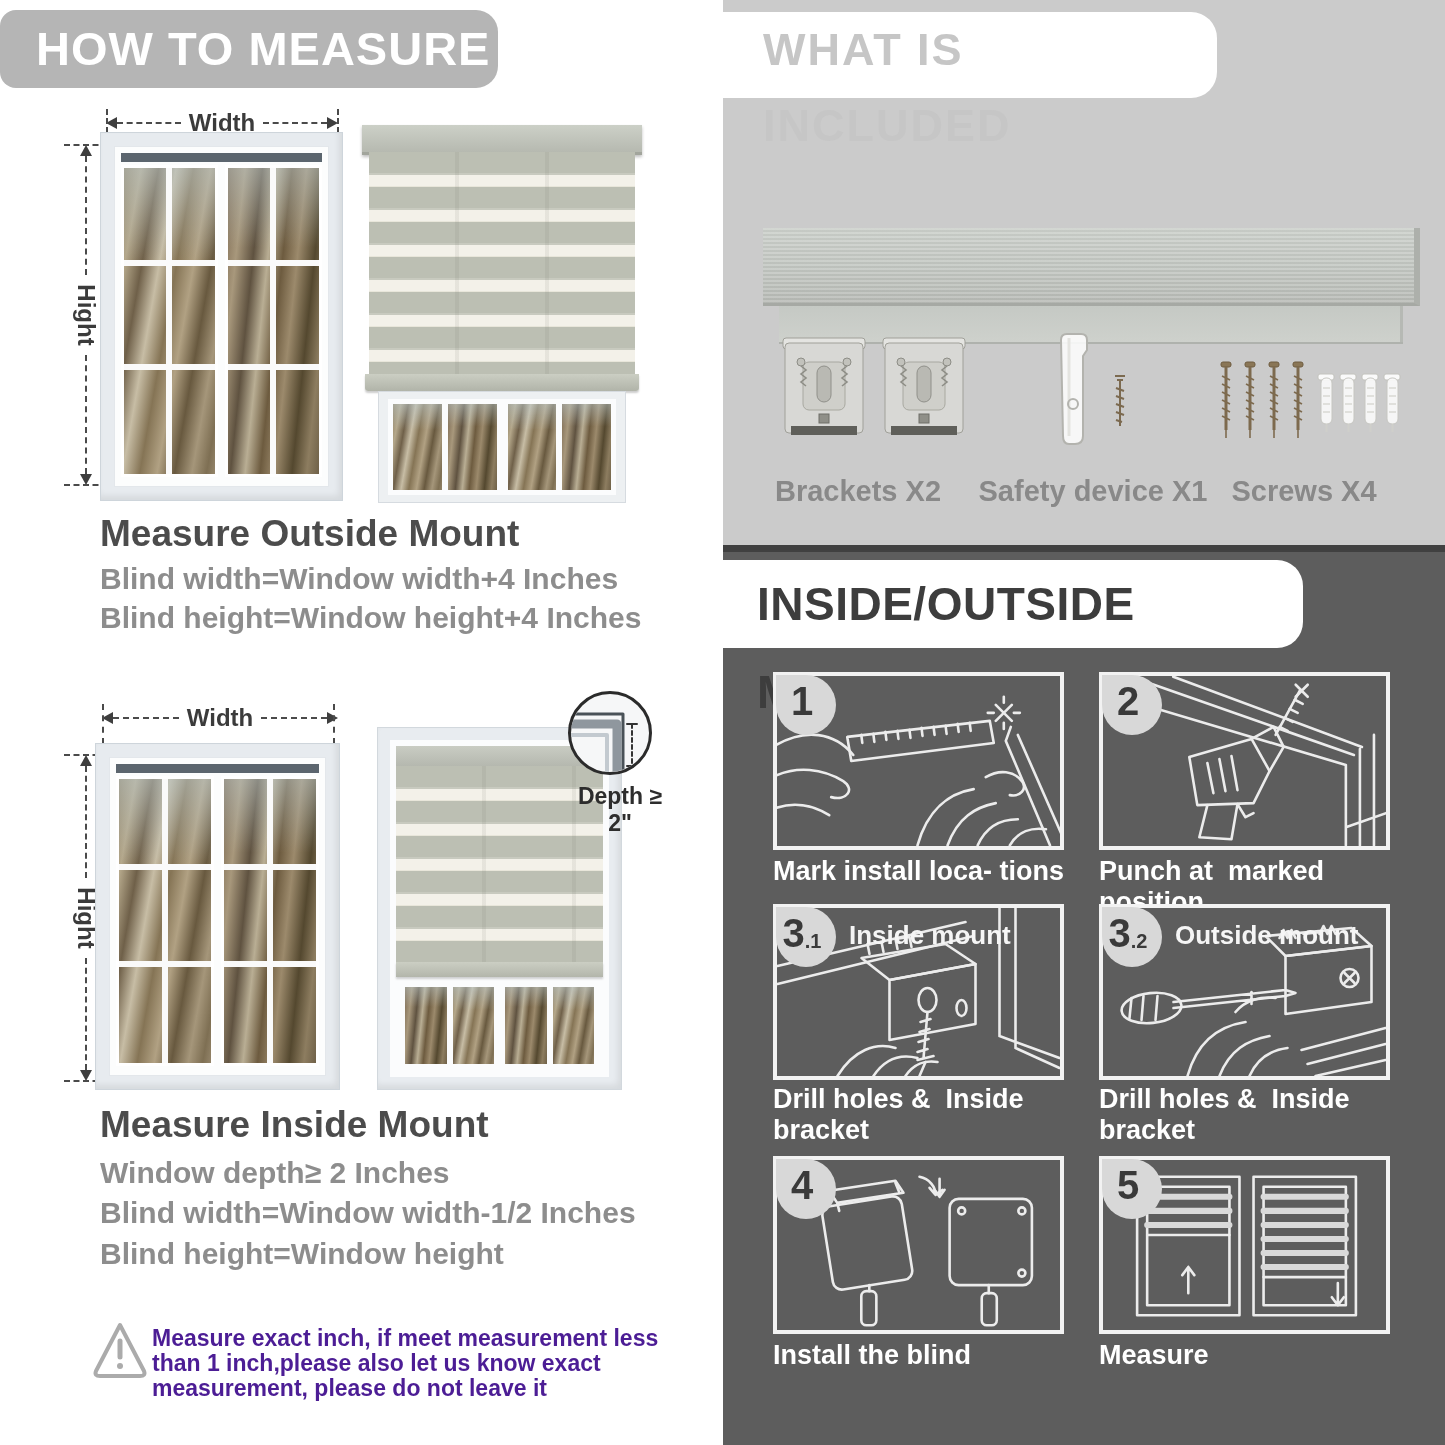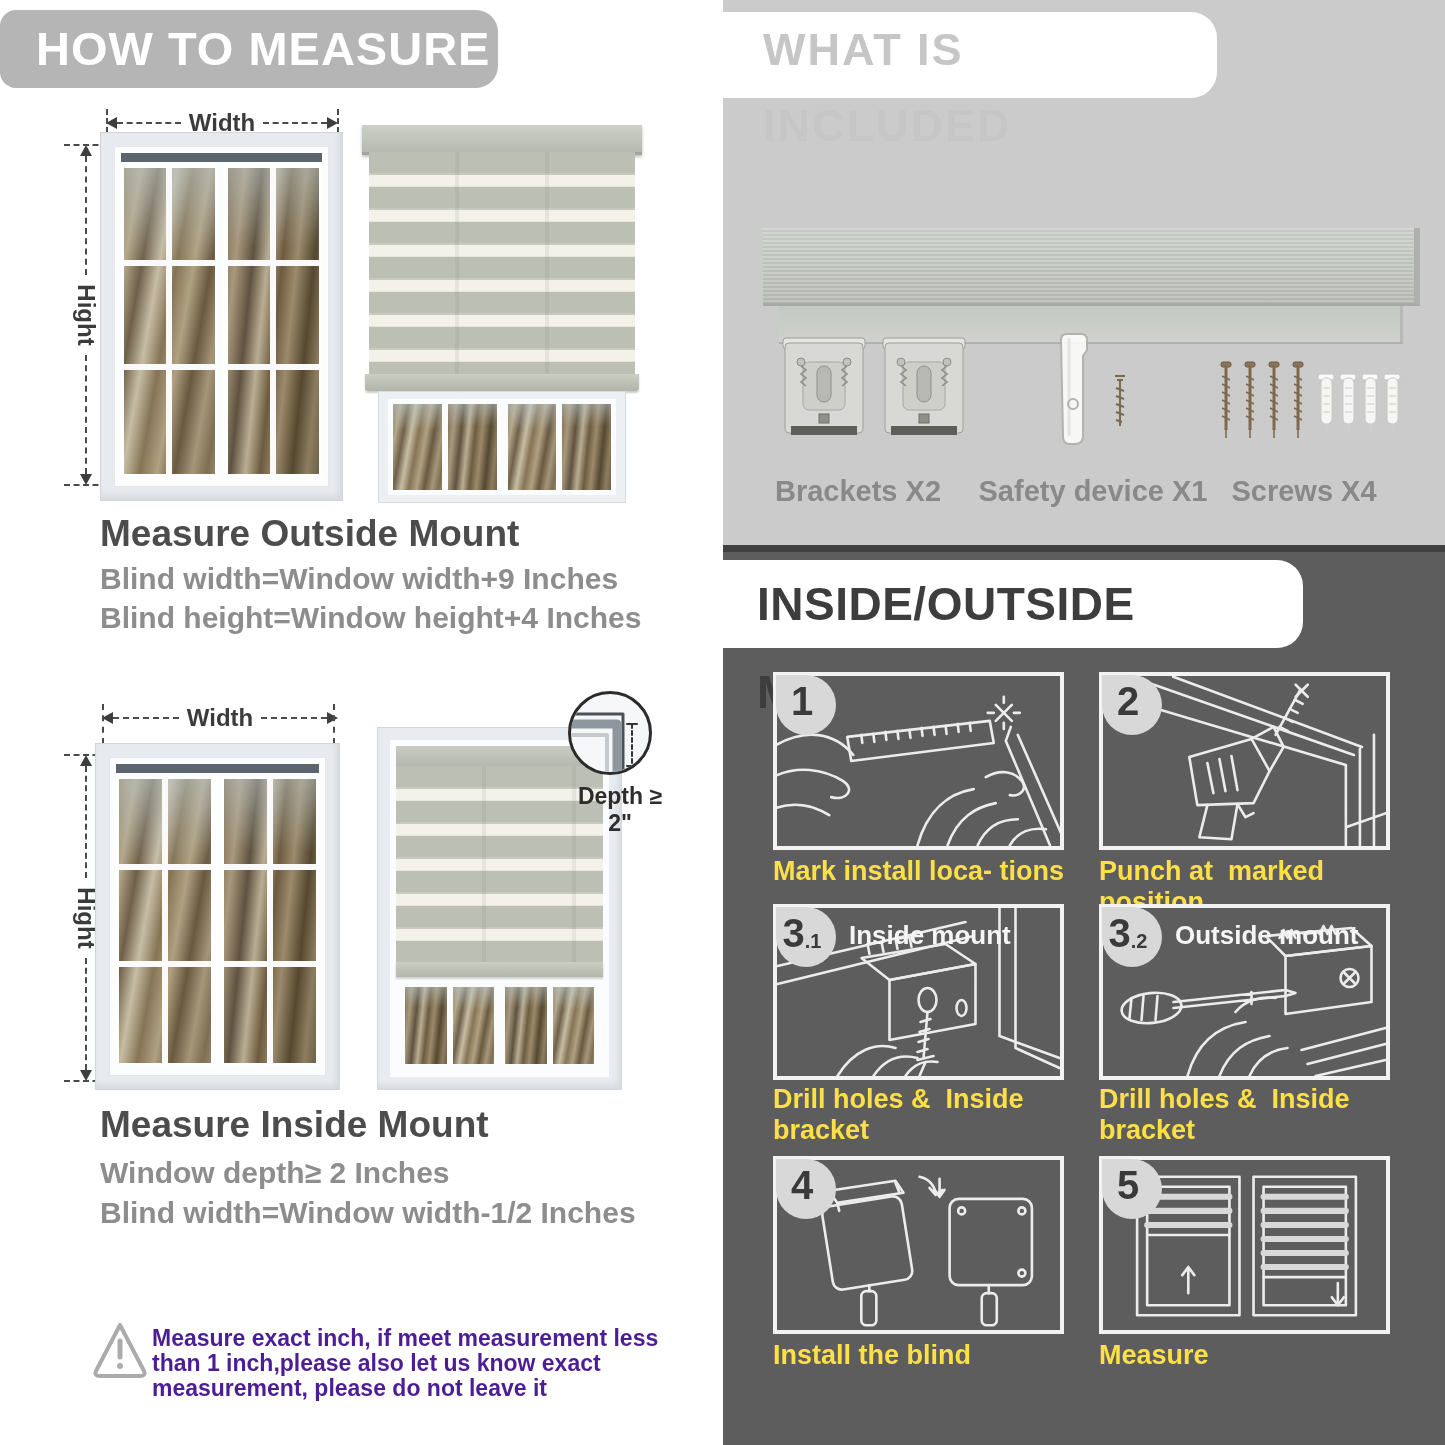--- a/index.html
+++ b/index.html
@@ -74,21 +74,21 @@
     box-shadow:inset -3px 0 0 #b6b9b4;box-sizing:border-box;}
   .itm-label{top:458px;font-size:29px;font-weight:bold;color:#898989;text-align:center;margin-top:17px;}
 
   
   #mount{left:723px;top:545px;width:722px;height:900px;background:#5d5d5d;border-top:7px solid #404040;box-sizing:border-box;}
   .step{position:absolute;width:291px;border:4px solid #f2f2f2;box-sizing:border-box;background:#5d5d5d;}
   .badge{position:absolute;left:-1px;top:-1px;width:60px;height:60px;background:#d8d8d8;border-radius:0 62% 62% 62%;
     display:flex;align-items:center;justify-content:center;color:#3a3a3a;font-weight:bold;font-size:40px;padding:0 8px 8px 0;box-sizing:border-box;}
   .badge-sub{font-size:20px;margin-top:16px;}
   .step-title{position:absolute;left:72px;top:12px;font-size:26px;font-weight:bold;color:#f5f5f5;}
-  .caption{position:absolute;width:310px;font-size:27px;font-weight:bold;color:#fde047;white-space:pre-wrap;}
+  .caption{position:absolute;width:310px;font-size:27px;font-weight:bold;color:#ffffff;white-space:pre-wrap;}
   .art{position:absolute;inset:0;width:100%;height:100%;}
   .art path,.art rect,.art circle,.art ellipse{fill:none;stroke:#ececec;stroke-width:2.6;stroke-linecap:round;stroke-linejoin:round;}
   .art .band{stroke:#d9d9d9;stroke-width:6;}
 
   
   .mag{position:absolute;width:84px;height:84px;border-radius:50%;border:3px solid #2b2b2b;background:#f6f7f8;overflow:hidden;box-sizing:border-box;}
   .depth-label{position:absolute;font-size:23px;font-weight:bold;color:#2d2d2d;text-align:center;}
 </style>
 </head>
 <body>
@@ -142,21 +142,21 @@
           <div class="pane photo"></div>
           <div class="pane photo-alt"></div>
           <div class="pane photo"></div>
           <div class="pane photo-alt"></div>
         </div>
       </div>
     </div>
   </div>
 
   <div class="abs h-measure" style="left:100px;top:513px;">Measure Outside Mount</div>
-  <div class="abs f-measure" style="left:100px;top:562px;">Blind width=Window width+9 Inches</div>
+  <div class="abs f-measure" style="left:100px;top:562px;">Blind width=Window width+4 Inches</div>
   <div class="abs f-measure" style="left:100px;top:601px;">Blind height=Window height+4 Inches</div>
 
   <div class="abs" style="left:60px;top:695px;width:620px;height:400px;">
     <div class="dim-h" style="left:42px;top:14px;width:236px;">
       <span class="arr-l"></span>
       <span class="dash"></span>
       <span class="dim-label">Width</span>
       <span class="dash"></span>
       <span class="arr-r"></span>
     </div>
@@ -209,20 +209,21 @@
         <path d="M61,30 L61,72" style="stroke:#333;stroke-width:2;stroke-dasharray:4,3;"></path>
         <path d="M56,30 h10 M56,72 h10" style="stroke:#333;stroke-width:2;"></path>
       </svg>
     </div>
     <div class="depth-label" style="left:505px;top:88px;width:110px;">Depth ≥ 2"</div>
   </div>
 
   <div class="abs h-measure" style="left:100px;top:1104px;">Measure Inside Mount</div>
   <div class="abs f-measure" style="left:100px;top:1156px;">Window depth≥ 2 Inches</div>
   <div class="abs f-measure" style="left:100px;top:1196px;">Blind width=Window width-1/2 Inches</div>
+  <div class="abs f-measure" style="left:100px;top:1237px;">Blind height=Window height</div>
 
   <svg class="abs" style="left:92px;top:1318px;" width="56" height="64" viewBox="0 0 56 64">
     <path d="M28,7 L52,53 Q54,58 48,58 L8,58 Q2,58 4,53 Z" fill="none" stroke="#ababab" stroke-width="4" stroke-linejoin="round"></path>
     <path d="M28,23 L28,39" stroke="#ababab" stroke-width="5" stroke-linecap="round" fill="none"></path>
     <circle cx="28" cy="48" r="3" fill="#ababab"></circle>
   </svg>
   <div class="abs note-text" style="left:152px;top:1326px;">
     <span>Measure exact inch, if meet measurement less</span>
     <span>than 1 inch,please also let us know exact</span>
     <span>measurement, please do not leave it</span>

